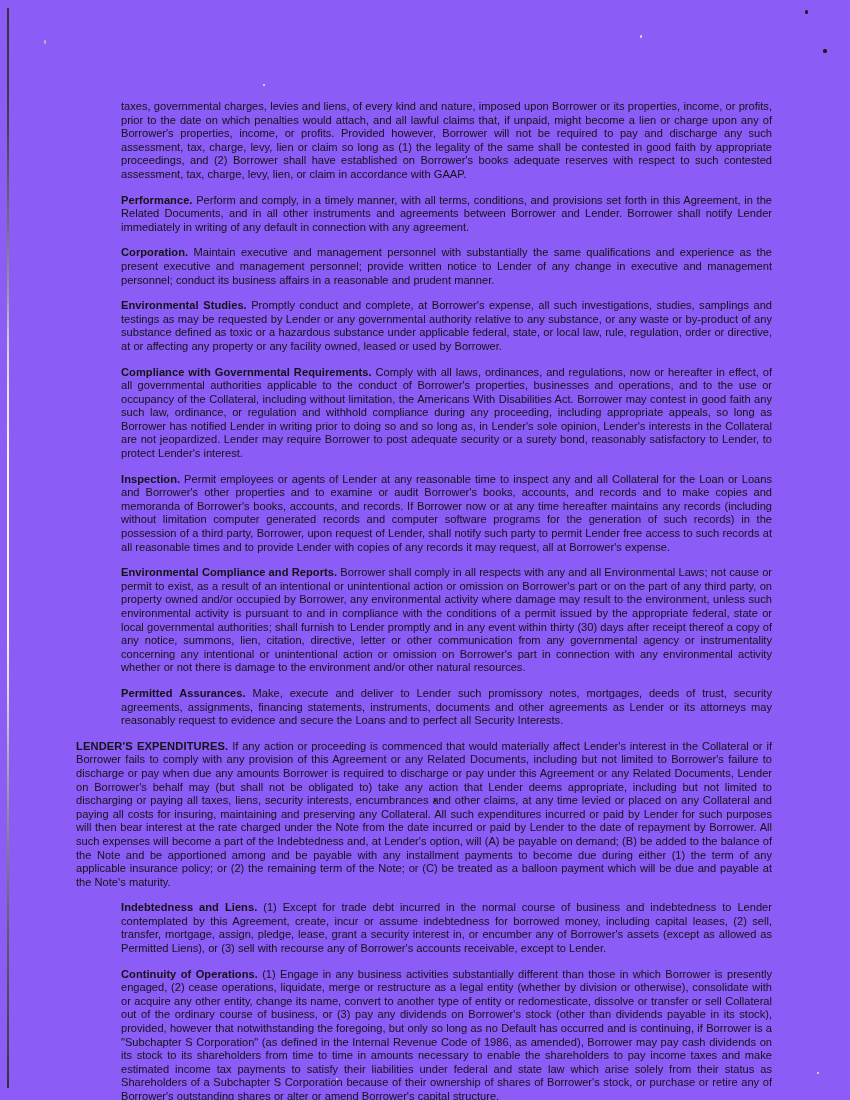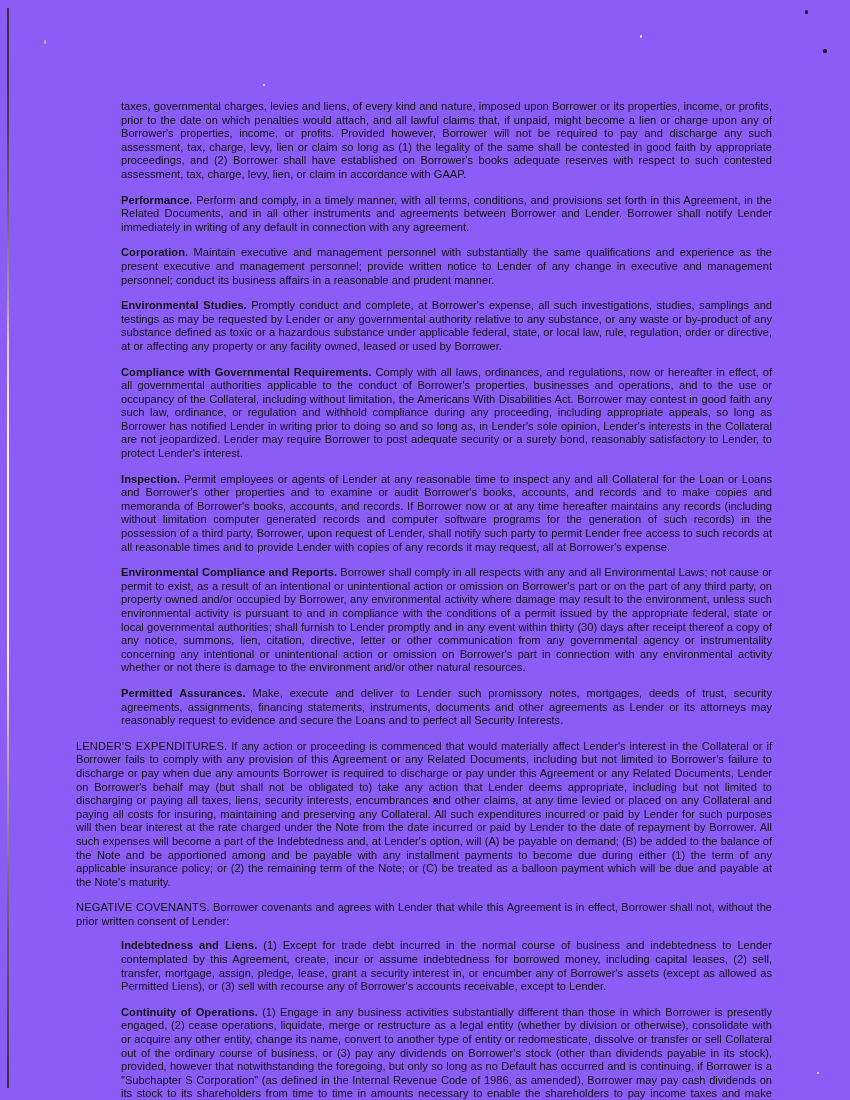--- a/index.html
+++ b/index.html
@@ -69,21 +69,21 @@
     margin-left: -20px;
     width: 696px;
   }
   p.tight { margin-bottom: 11px; }
 
   b.lead {
     font-weight: bold;
     letter-spacing: .05px;
   }
   b.section-head {
-    font-weight: normal;
+    font-weight: bold;
     letter-spacing: .15px;
   }
 </style>
 </head>
 <body>
 
 <div class="page">
 
   <div class="scan-edge-line"></div>
 
@@ -127,23 +127,20 @@
     </p>
 
     <p class="para indent">
       <b class="lead">Permitted Assurances.</b><span>   Make, execute and deliver to Lender such promissory notes, mortgages, deeds of trust, security agreements, assignments, financing statements, instruments, documents and other agreements as Lender or its attorneys may reasonably request to evidence and secure the Loans and to perfect all Security Interests.</span>
     </p>
 
     <p class="para section">
       <b class="section-head">LENDER'S EXPENDITURES.</b><span>  If any action or proceeding is commenced that would materially affect Lender's interest in the Collateral or if Borrower fails to comply with any provision of this Agreement or any Related Documents, including but not limited to Borrower's failure to discharge or pay when due any amounts Borrower is required to discharge or pay under this Agreement or any Related Documents, Lender on Borrower's behalf may (but shall not be obligated to) take any action that Lender deems appropriate, including but not limited to discharging or paying all taxes, liens, security interests, encumbrances and other claims, at any time levied or placed on any Collateral and paying all costs for insuring, maintaining and preserving any Collateral.  All such expenditures incurred or paid by Lender for such purposes will then bear interest at the rate charged under the Note from the date incurred or paid by Lender to the date of repayment by Borrower.  All such expenses will become a part of the Indebtedness and, at Lender's option, will  (A)  be payable on demand;  (B)  be added to the balance of the Note and be apportioned among and be payable with any installment payments to become due during either  (1)  the term of any applicable insurance policy; or  (2)  the remaining term of the Note; or  (C)  be treated as a balloon payment which will be due and payable at the Note's maturity.</span>
     </p>
 
-    <p class="para section tight">
-      <b class="section-head">NEGATIVE COVENANTS.</b><span>  Borrower covenants and agrees with Lender that while this Agreement is in effect, Borrower shall not, without the prior written consent of Lender:</span>
-    </p>
 
     <p class="para indent">
       <b class="lead">Indebtedness and Liens.</b><span>  (1)  Except for trade debt incurred in the normal course of business and indebtedness to Lender contemplated by this Agreement, create, incur or assume indebtedness for borrowed money, including capital leases,  (2)  sell, transfer, mortgage, assign, pledge, lease, grant a security interest in, or encumber any of Borrower's assets (except as allowed as Permitted Liens), or  (3)  sell with recourse any of Borrower's accounts receivable, except to Lender.</span>
     </p>
 
     <p class="para indent">
       <b class="lead">Continuity of Operations.</b><span>  (1)  Engage in any business activities substantially different than those in which Borrower is presently engaged,  (2)  cease operations, liquidate, merge or restructure as a legal entity (whether by division or otherwise), consolidate with or acquire any other entity, change its name, convert to another type of entity or redomesticate, dissolve or transfer or sell Collateral out of the ordinary course of business, or  (3)  pay any dividends on Borrower's stock (other than dividends payable in its stock), provided, however that notwithstanding the foregoing, but only so long as no Default has occurred and is continuing, if Borrower is a "Subchapter S Corporation" (as defined in the Internal Revenue Code of 1986, as amended), Borrower may pay cash dividends on its stock to its shareholders from time to time in amounts necessary to enable the shareholders to pay income taxes and make estimated income tax payments to satisfy their liabilities under federal and state law which arise solely from their status as Shareholders of a Subchapter S Corporation because of their ownership of shares of Borrower's stock, or purchase or retire any of Borrower's outstanding shares or alter or amend Borrower's capital structure.</span>
     </p>
 
   </div>

